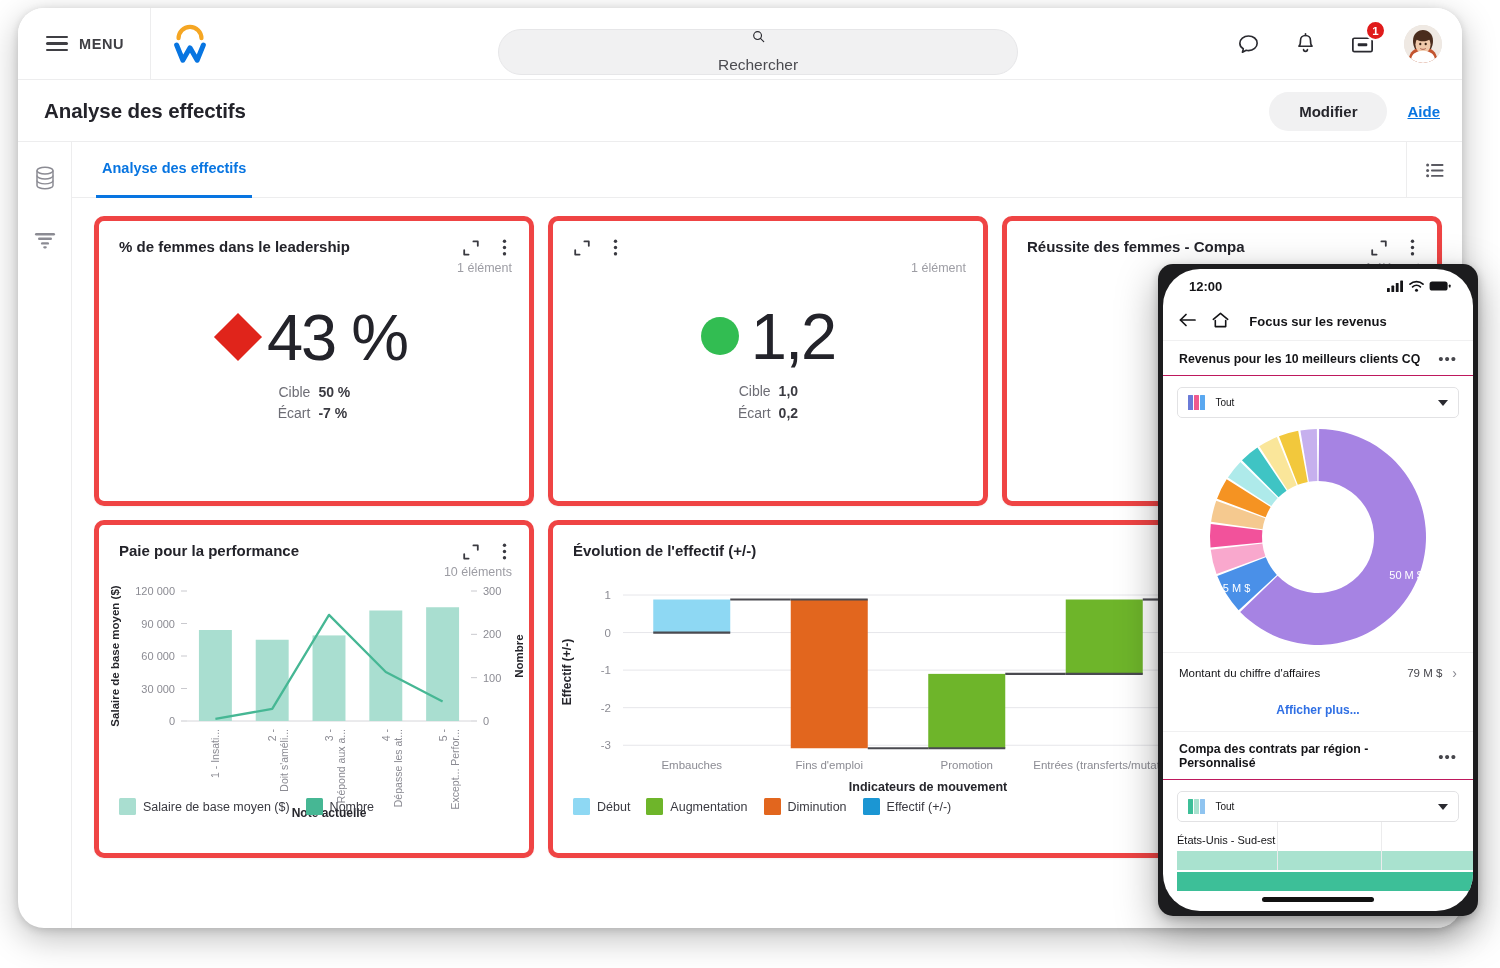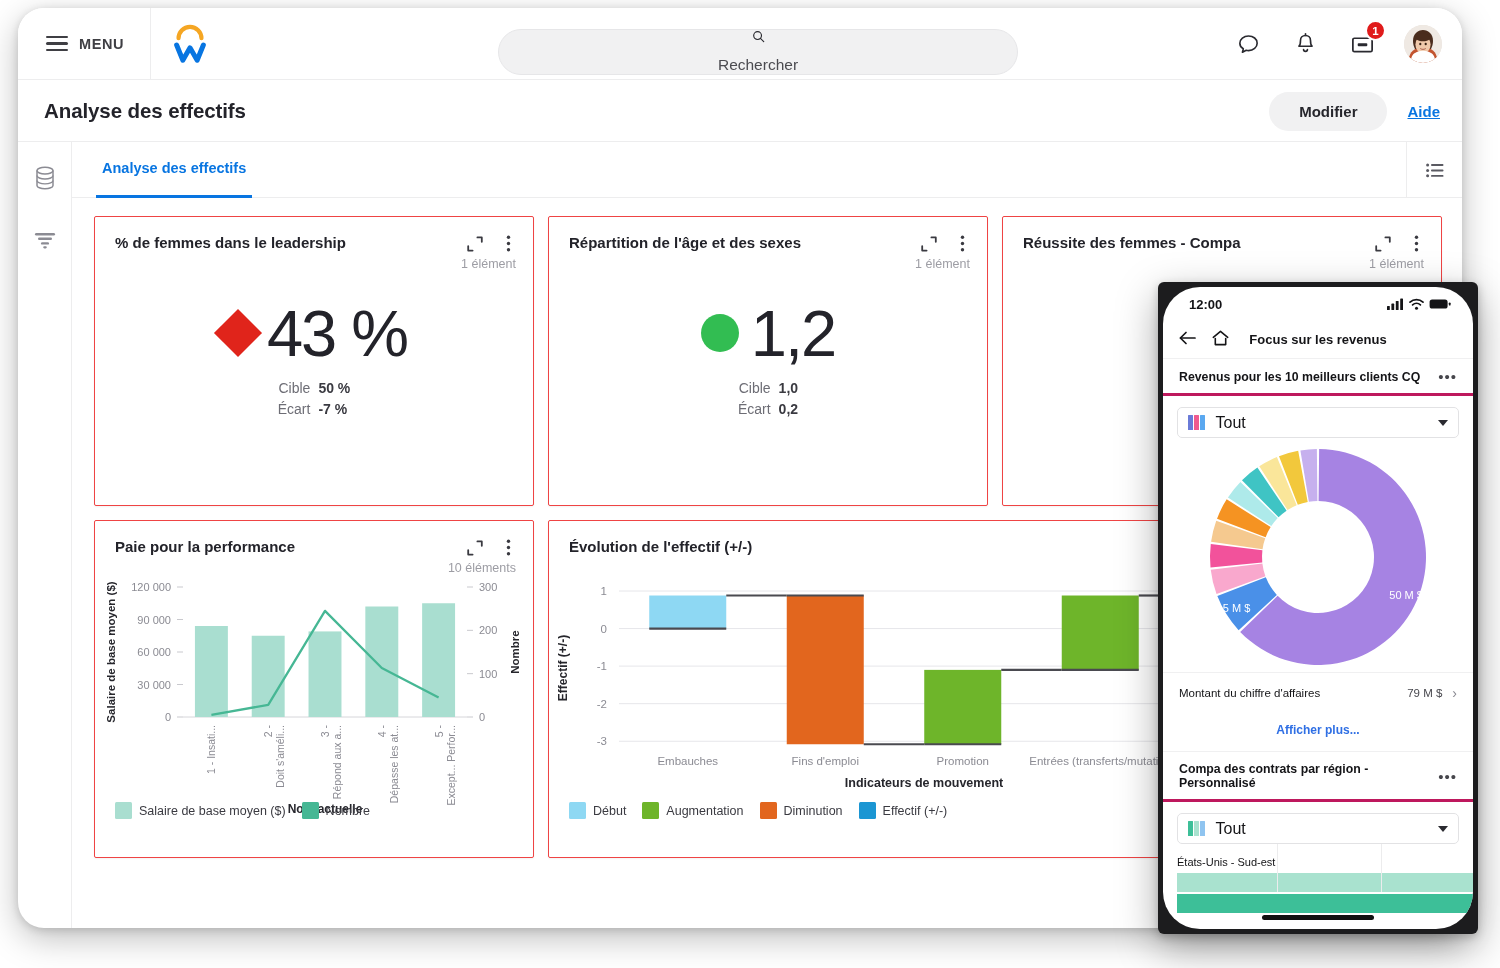--- a/index.html
+++ b/index.html
@@ -75,21 +75,21 @@
   .tab{ margin-left:24px; height:56px; display:flex; align-items:center;
     font-size:14.5px; font-weight:700; color:#0875e1; border-bottom:3px solid #0875e1;
     padding:0 6px; cursor:pointer;}
   .tabbar-right{ position:absolute; right:0; top:0; height:56px; width:56px;
     border-left:1px solid #ededee; display:flex; align-items:center; justify-content:center;
     cursor:pointer;}
 
   .canvas{ padding:18px 20px 0 22px; background:#fff; height:calc(100% - 56px); overflow:hidden;}
   .grid-row{ display:flex; gap:14px; margin-bottom:14px;}
 
-  .card{ background:#fff; border:1px solid #ef4444; border-radius:2px;
+  .card{ background:#fff; border:5px solid #ef4444; border-radius:10px;
     box-shadow:0 1px 2px rgba(0,0,0,.05); position:relative;}
   .card-head{ padding:17px 16px 0 20px; display:flex; align-items:flex-start;}
   .card-title{ font-size:15px; font-weight:700; color:#23232a; flex:1; line-height:1.25;}
   .card-tools{ display:flex; align-items:flex-start; gap:17px; padding-top:1px;}
   .tool{ cursor:pointer; width:17px; height:17px; display:flex; align-items:center; justify-content:center;}
   .elem-count{ position:absolute; right:17px; top:40px; font-size:12.5px; color:#9d9da4;}
 
   .kpi-card{ width:440px; height:290px;}
   .kpi-body{ display:flex; flex-direction:column; align-items:center; justify-content:center;
     height:200px; padding-top:16px;}
@@ -108,47 +108,47 @@
   .chart-card.pay{ width:440px;}
   .chart-card.water{ width:640px;}
 
   .legend{ display:flex; align-items:center; gap:16px; padding:0 0 0 20px;
     position:absolute; bottom:38px; left:0;}
   .legend-item{ display:flex; align-items:center; gap:7px; font-size:12.5px; color:#3a3a41;}
   .swatch{ width:17px; height:17px; border-radius:1.5px;}
 
   
   .phone{
-    position:absolute; left:1158px; top:282px;
+    position:absolute; left:1158px; top:264px;
     width:320px; height:652px;
-    background:#1c1c1e; border-radius:6px;
+    background:#1c1c1e; border-radius:15px;
     box-shadow:0 14px 40px rgba(0,0,0,.34), 0 3px 10px rgba(0,0,0,.2);
     padding:5px;
   }
   .phone-screen{ width:100%; height:100%; background:#fff; border-radius:37px; overflow:hidden;
     position:relative;}
   .notch{ position:absolute; left:50%; transform:translateX(-50%); top:0;
     width:116px; height:26px; background:#fff; border-bottom-left-radius:16px;
     border-bottom-right-radius:16px; z-index:3;}
   .status-bar{ height:34px; display:flex; align-items:center; justify-content:space-between;
     padding:0 22px 0 26px; font-size:13px; font-weight:700; color:#141417;}
   .status-right{ display:flex; align-items:center; gap:5px;}
   .ph-nav{ height:38px; display:flex; align-items:center; padding:0 16px; gap:16px;
     position:relative; border-bottom:1px solid #f0f0f1;}
   .ph-nav-title{ position:absolute; left:0; right:0; text-align:center; font-size:13px;
     font-weight:700; color:#141417; pointer-events:none;}
   .ph-sec-head{ display:flex; align-items:center; padding:10px 16px 9px 16px;
-    border-bottom:3px solid #be185d;}
+    border-bottom:1px solid #be185d;}
   .ph-sec-title{ flex:1; font-size:12.3px; font-weight:700; color:#141417;}
   .dots{ font-size:15px; color:#46464c; letter-spacing:1px; cursor:pointer; line-height:1;}
   .ph-select{ margin:11px 14px 0 14px; height:31px; border:1px solid #e2e2e4; border-radius:5px;
     display:flex; align-items:center; padding:0 10px; gap:11px; cursor:pointer;}
   .mini-bars{ display:flex; gap:1.5px; align-items:flex-end; height:15px;}
   .mini-bars i{ width:4.5px; height:15px; display:block; border-radius:.5px;}
-  .ph-select-label{ flex:1; font-size:16px; color:#141417;}
+  .ph-select-label{ flex:1; font-size:10px; color:#141417;}
   .caret{ width:0; height:0; border-left:5px solid transparent; border-right:5px solid transparent;
     border-top:6px solid #2a2a30;}
 
   .ph-row{ display:flex; align-items:center; padding:12px 16px; border-top:1px solid #f0f0f1;
     cursor:pointer;}
   .ph-row-label{ flex:1; font-size:11.5px; color:#141417;}
   .ph-row-val{ font-size:11.5px; color:#46464c; margin-right:10px;}
   .chev{ color:#8a8a92; font-size:14px;}
   .show-more{ text-align:center; font-size:12px; font-weight:700; color:#2f6fe4;
     padding:10px 0 14px 0; cursor:pointer;}
@@ -319,21 +319,20 @@
                       <td class="val">-7 %</td>
                       </tr>
                 </tbody>
                   </table>
               </div>
             </div>
           </div>
 
           <div class="card kpi-card">
             <div class="card-head">
-              <div class="card-title">Répartition de l'âge et des sexes</div>
               <div class="card-tools">
                 <span class="tool">
                   <svg width="16" height="16" viewBox="0 0 16 16">
                     <path d="M1.2 10.2v4.4h4.4" fill="none" stroke="#3a3a41" stroke-width="1.8" stroke-linecap="round" stroke-linejoin="round"></path>
                     <path d="M14.8 5.8V1.4h-4.4" fill="none" stroke="#3a3a41" stroke-width="1.8" stroke-linecap="round" stroke-linejoin="round"></path>
                   </svg>
                 </span>
                 <span class="tool">
                   <svg width="5" height="17" viewBox="0 0 5 17">
                     <circle cx="2.5" cy="2.2" r="1.7" fill="#3a3a41"></circle>

